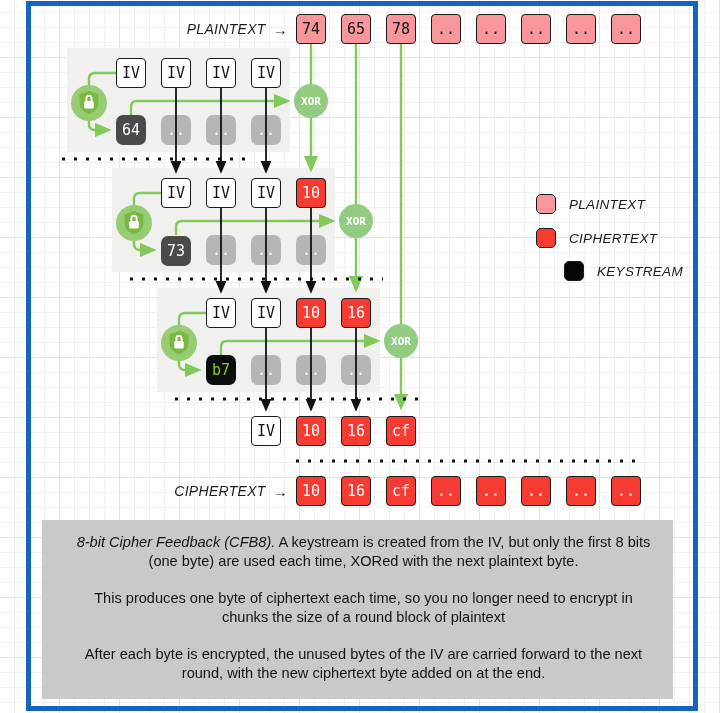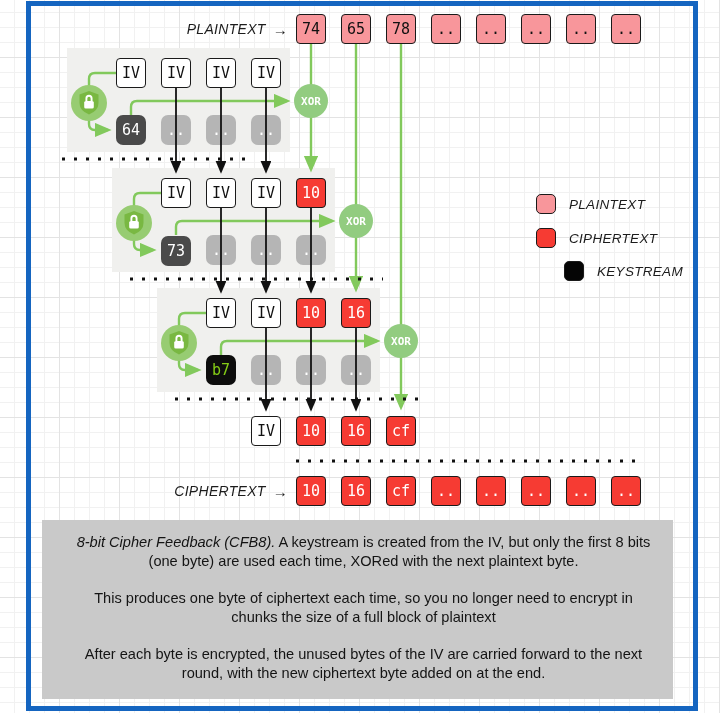--- a/index.html
+++ b/index.html
@@ -196,18 +196,18 @@
     <span class="swatch ciphertext-sw"></span>
     <span class="lbl">CIPHERTEXT</span>
   </div>
   <div class="legend-item" style="left:564px;top:261px">
     <span class="swatch keystream-sw"></span>
     <span class="lbl">KEYSTREAM</span>
   </div>
 
   <div class="caption">
     <p><span class="cap-lead">8-bit Cipher Feedback (CFB8).</span><span> A keystream is created from the IV, but only the first 8 bits (one byte) are used each time, XORed with the next plaintext byte.</span></p>
-    <p>This produces one byte of ciphertext each time, so you no longer need to encrypt in chunks the size of a full block of plaintext</p>
+    <p>This produces one byte of ciphertext each time, so you no longer need to encrypt in chunks the size of a round block of plaintext</p>
     <p>After each byte is encrypted, the unused bytes of the IV are carried forward to the next round, with the new ciphertext byte added on at the end.</p>
   </div>
 
   <div class="frame"></div>
 </div>
 
 </body></html>

